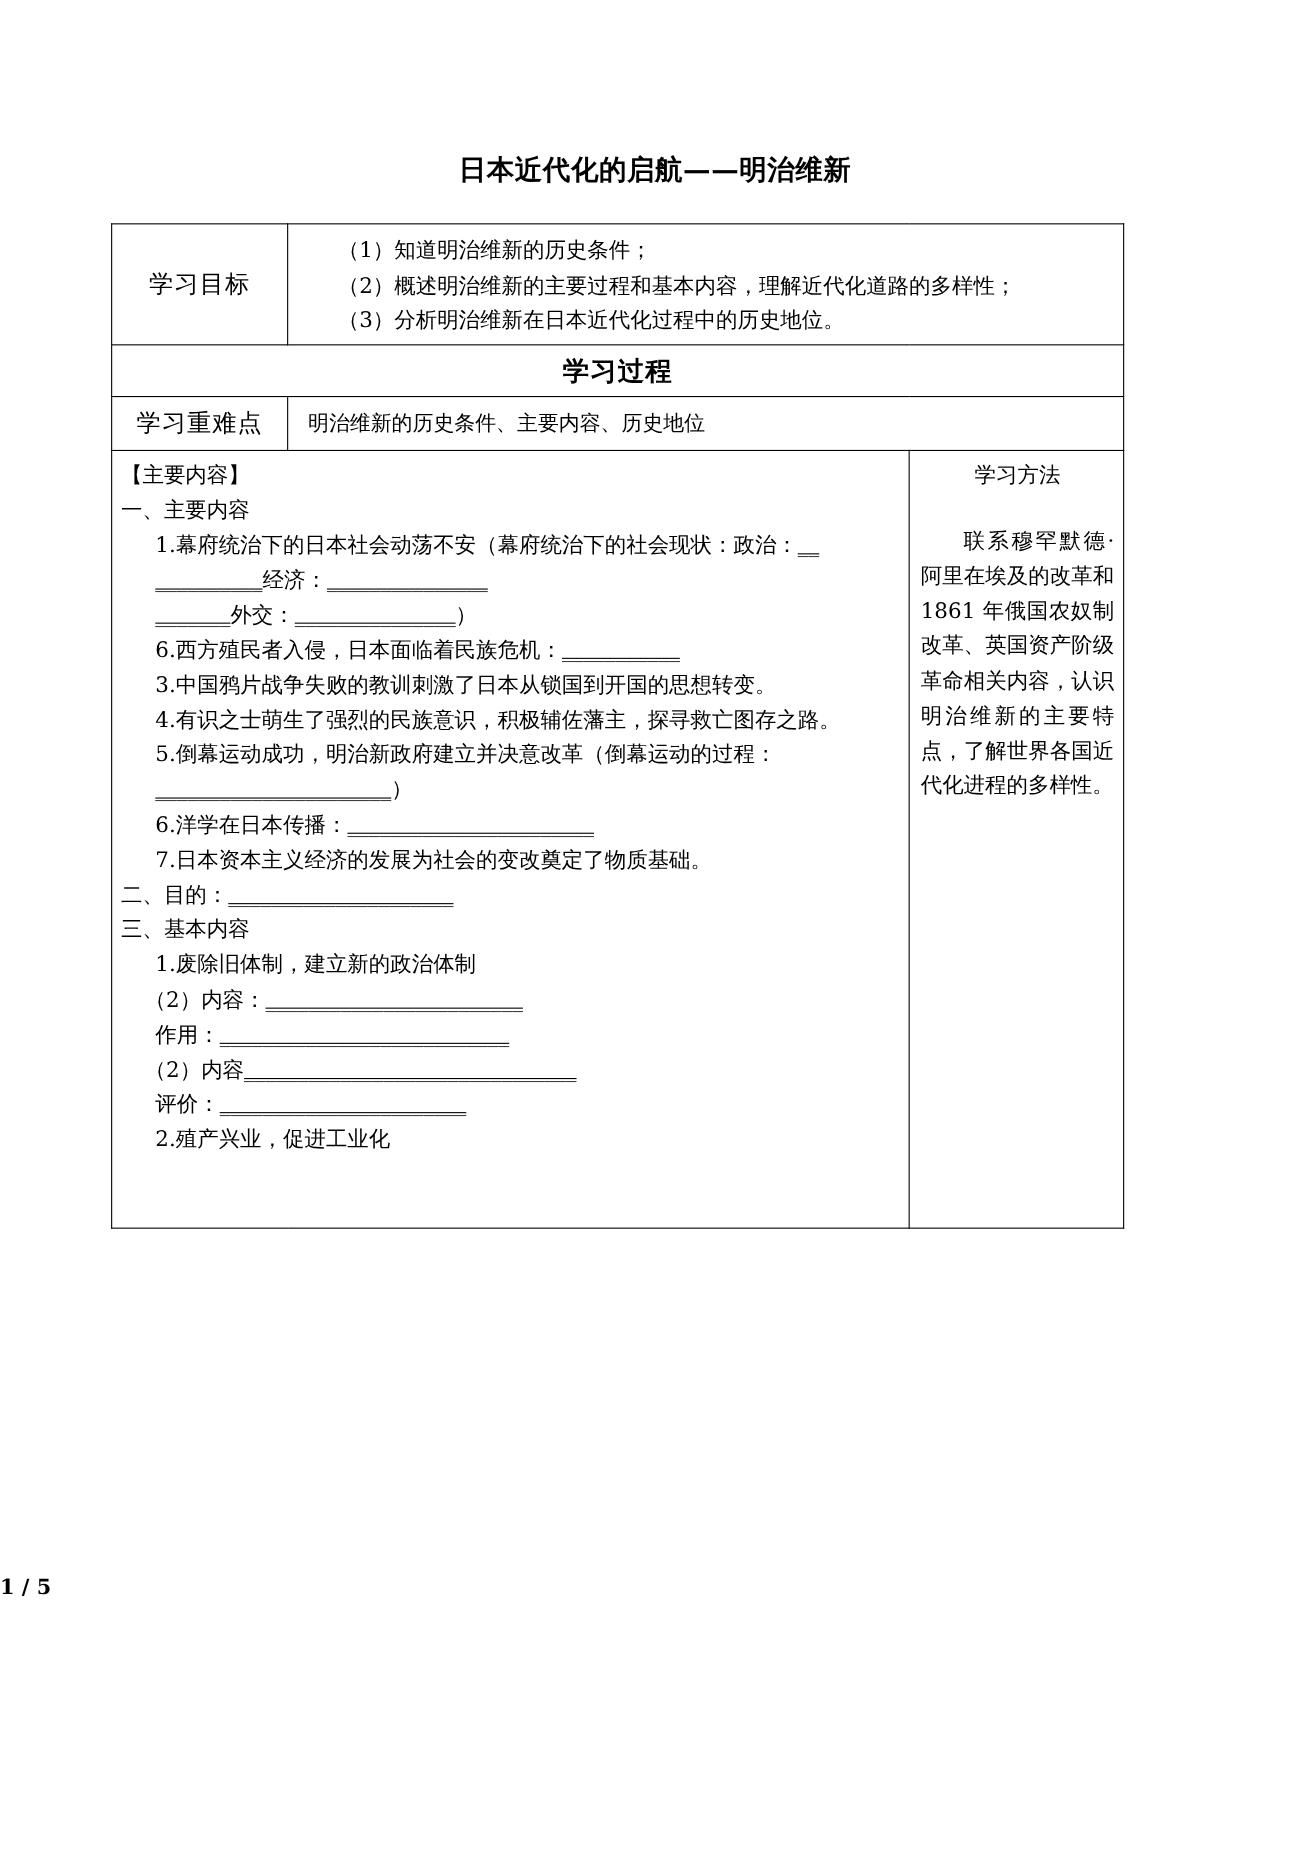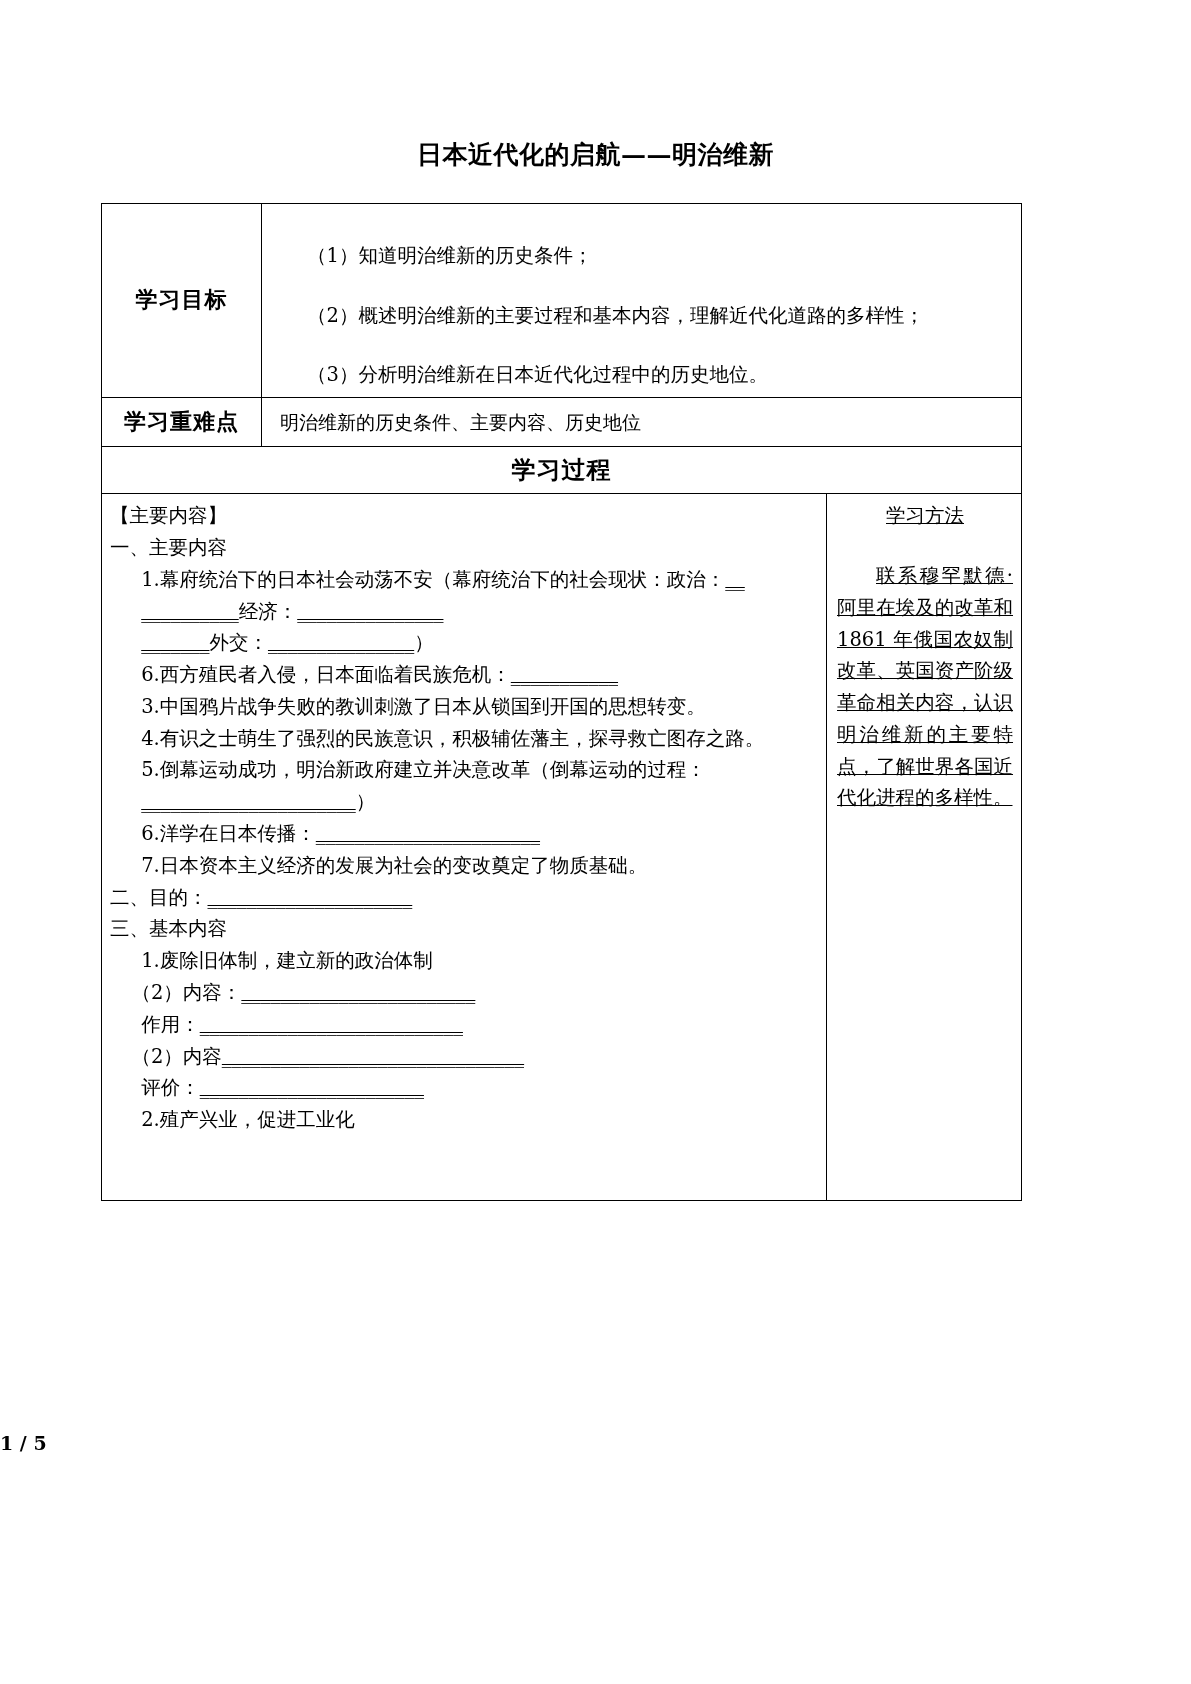--- a/index.html
+++ b/index.html
@@ -43,33 +43,32 @@
   table.main td {
     border: 1px solid #000000;
     vertical-align: top;
     padding: 0;
   }
   .lbl-cell {
     width: 160px;
     text-align: center;
     vertical-align: middle !important;
     font-size: 22px;
-    font-weight: bold;
+    font-weight: normal;
     font-family: "DejaVu Sans", "Liberation Sans", sans-serif;
     letter-spacing: 1px;
   }
   .objectives {
     font-size: 19.5px;
     line-height: 1.62;
     padding: 8px 10px 6px 6px !important;
     text-align: justify;
   }
   .objectives .ind {
     text-indent: 2em;
-    margin-top: 28px;
   }
   .keypoint {
     font-size: 19px;
     padding: 10px 10px 10px 18px !important;
     line-height: 1.5;
   }
   .process-head {
     text-align: center;
     font-size: 24px;
     font-weight: bold;
@@ -81,21 +80,20 @@
     font-size: 19.5px;
     line-height: 1.63;
     padding: 6px 8px 10px 8px !important;
     height: 690px;
   }
   .body-right {
     width: 195px;
     font-size: 19.5px;
     line-height: 1.63;
     padding: 6px 8px 10px 10px !important;
-    text-decoration: underline;
   }
   .body-right .rt-head {
     text-align: center;
     margin-bottom: 28px;
   }
   .body-right .rt-body {
     text-indent: 2em;
     text-align: justify;
   }
   .l0 { }
@@ -129,25 +127,25 @@
     <tbody>
       <tr>
         <td class="lbl-cell">学习目标</td>
         <td class="objectives" colspan="2">
           <div class="ind">（1）知道明治维新的历史条件；</div>
           <div class="ind">（2）概述明治维新的主要过程和基本内容，理解近代化道路的多样性；</div>
           <div class="ind">（3）分析明治维新在日本近代化过程中的历史地位。</div>
         </td>
       </tr>
       <tr>
+        <td class="process-head" colspan="3">学习过程</td>
+      </tr>
+      <tr>
         <td class="lbl-cell">学习重难点</td>
         <td class="keypoint" colspan="2">明治维新的历史条件、主要内容、历史地位</td>
-      </tr>
-      <tr>
-        <td class="process-head" colspan="3">学习过程</td>
       </tr>
       <tr>
         <td class="body-left" colspan="2">
           <div class="l0">【主要内容】</div>
           <div class="l0">一、主要内容</div>
           <div class="l1"><span>1.幕府统治下的日本社会动荡不安（幕府统治下的社会现状：政治：</span><span class="blank">__</span></div>
           <div class="l1"><span class="blank">__________</span><span>经济：</span><span class="blank">_______________</span></div>
           <div class="l1"><span class="blank">_______</span><span class="nb">外交：</span><span class="blank">_______________</span><span>）</span></div>
           <div class="l1"><span>6.西方殖民者入侵，日本面临着民族危机：</span><span class="blank">___________</span></div>
           <div class="l1">3.中国鸦片战争失败的教训刺激了日本从锁国到开国的思想转变。</div>

